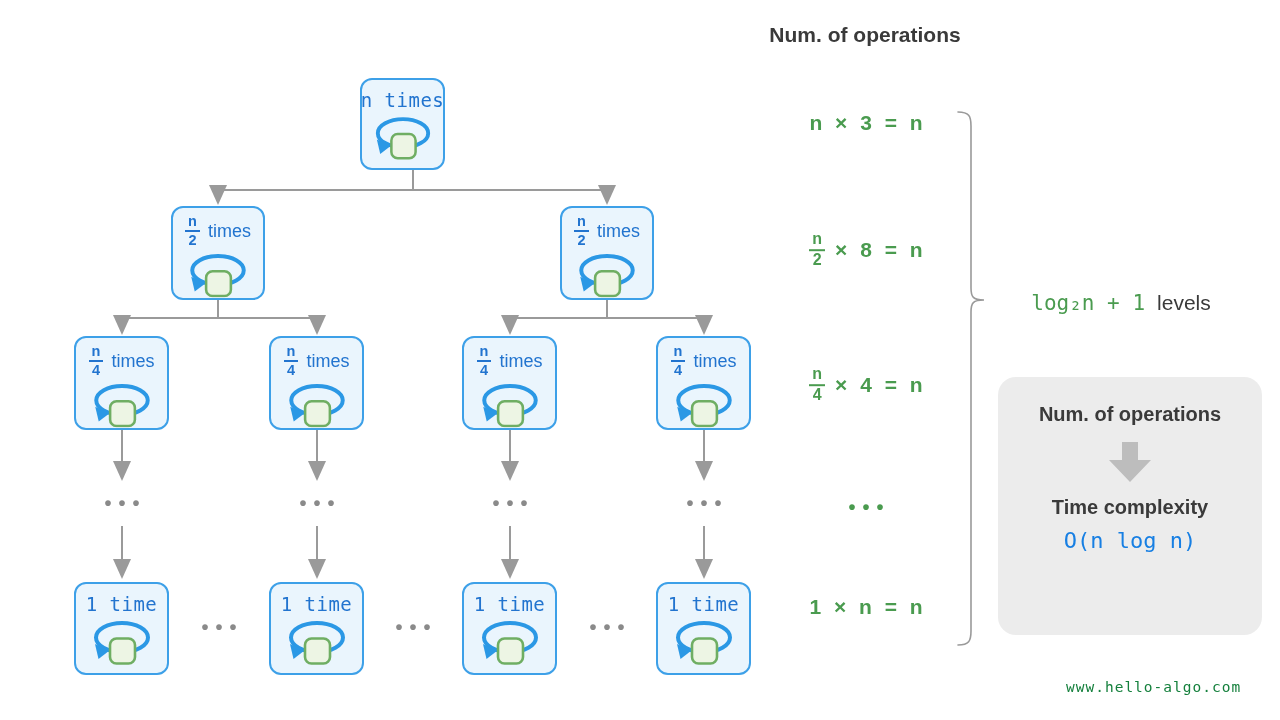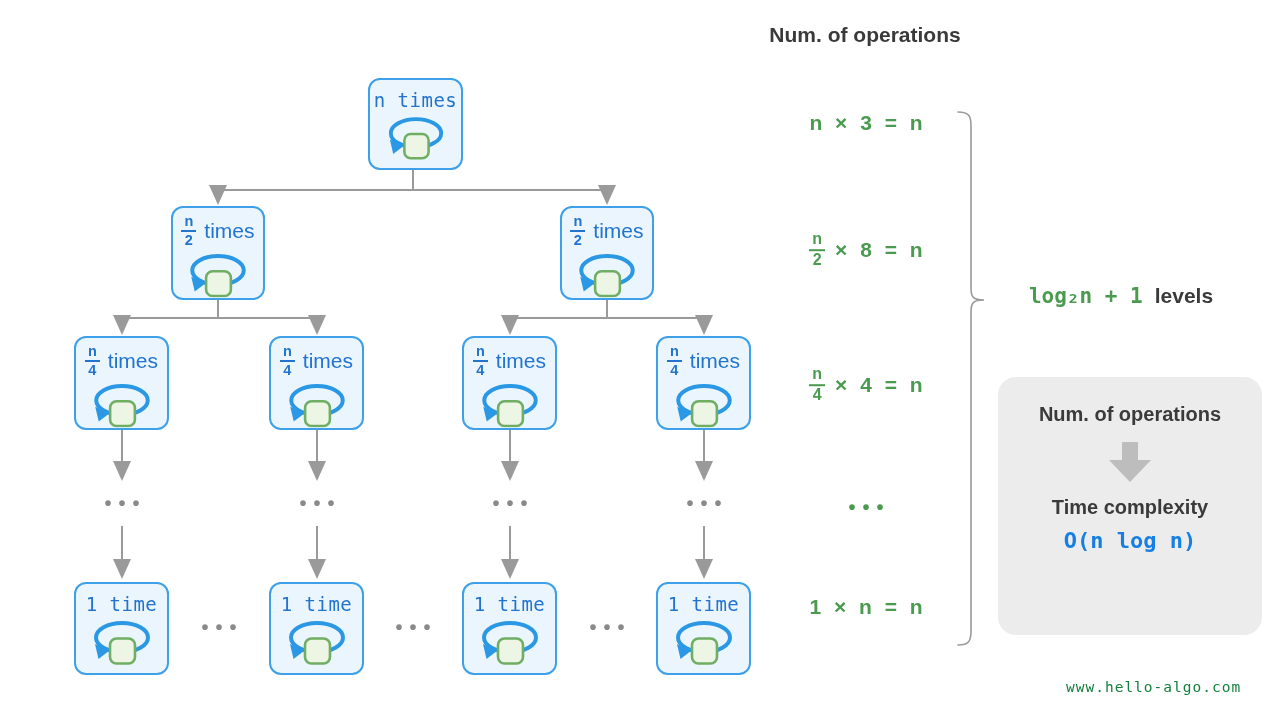--- a/index.html
+++ b/index.html
@@ -18,21 +18,21 @@
   }
   .node .label {
     color:#2274cf; font-size:19px; margin-top:9px; letter-spacing:.5px;
     font-family:"DejaVu Sans Mono", monospace; white-space:pre;
   }
   .node .fr-label { display:flex; align-items:center; gap:8px; margin-top:6px; color:#2274cf; }
   .frac { display:inline-flex; flex-direction:column; align-items:center; line-height:1.05;
           font-size:14.5px; font-weight:700; }
   .frac .num { border-bottom:2px solid currentColor; padding:0 3px 1px; }
   .frac .den { padding-top:1px; }
-  .fr-label .suffix { font-size:21px; font-weight:400; }
+  .fr-label .suffix { font-size:18px; font-weight:400; }
   .loop { margin-top:3px; }
 
   
   .connectors { position:absolute; left:0; top:0; }
 
   
   .dots {
     position:absolute; transform:translate(-50%,-50%);
     color:#8a8a8a; font-size:20px; font-weight:700; letter-spacing:7px;
     text-indent:7px; white-space:pre;
@@ -46,36 +46,36 @@
   .op-row {
     position:absolute; left:758px; width:216px; transform:translateY(-50%);
     display:flex; align-items:center; justify-content:center; gap:10px;
     color:#4a9b4f; font-weight:700; font-size:21px; word-spacing:7px;
   }
   .op-row .frac { font-size:16px; }
   .op-row.green-dots { color:#4a9b4f; font-size:20px; letter-spacing:7px; text-indent:7px; word-spacing:0; }
 
   
   .levels-note {
-    position:absolute; left:1008px; top:281px; width:226px; text-align:center;
-    color:#3a3a3a; font-weight:700; font-size:21px; line-height:30px;
+    position:absolute; left:1008px; top:288px; width:226px; text-align:center;
+    color:#3a3a3a; font-weight:400; font-size:21px; line-height:30px;
   }
   .levels-note .green { color:#4a9b4f; }
   .levels-note .sep { display:inline-block; width:12px; }
 
   
   .summary {
     position:absolute; left:998px; top:377px; width:264px; height:258px;
     background:#ececec; border-radius:18px; box-sizing:border-box;
     display:flex; flex-direction:column; align-items:center; padding-top:26px;
   }
   .summary .t { color:#3a3a3a; font-weight:700; font-size:20px; }
   .summary .formula { margin-top:11px; color:#4a9b4f; font-weight:700; font-size:20px; }
   .block-arrow { margin:16px 0 14px; }
-  .complexity { margin-top:9px; color:#177fe3; font-weight:700; font-size:22px; }
+  .complexity { margin-top:9px; color:#177fe3; font-weight:400; font-size:22px; }
 
   .watermark {
     position:absolute; left:1066px; top:679px;
     color:#15803d; font-size:14.5px; letter-spacing:1px;
   }
 </style>
 </head>
 <body>
 
 <svg width="0" height="0" style="position:absolute" aria-hidden="true">
@@ -117,21 +117,21 @@
 
     <line x1="122" y1="526" x2="122" y2="575" marker-end="url(#ah)"></line>
     <line x1="317" y1="526" x2="317" y2="575" marker-end="url(#ah)"></line>
     <line x1="510" y1="526" x2="510" y2="575" marker-end="url(#ah)"></line>
     <line x1="704" y1="526" x2="704" y2="575" marker-end="url(#ah)"></line>
   </g>
   <path d="M958,112 C969,112 971,116 971,126 L971,288 C971,297 973,300 984,300
            C973,300 971,303 971,312 L971,631 C971,641 969,645 958,645" stroke="#9a9a9a" stroke-width="1.6" fill="none" stroke-linecap="round"></path>
 </svg>
 
-<div class="node" style="left:368px;top:78px;width:95px;height:92px">
+<div class="node" style="left:360px;top:78px;width:85px;height:92px">
   <div class="label">n times</div>
   <svg class="loop" width="62" height="46">
       <use href="#loop-sym"></use>
     </svg>
 </div>
 
 <div class="node" style="left:171px;top:206px;width:94px;height:94px">
   <div class="fr-label">
     <span class="frac">
         <span class="num">n</span>

